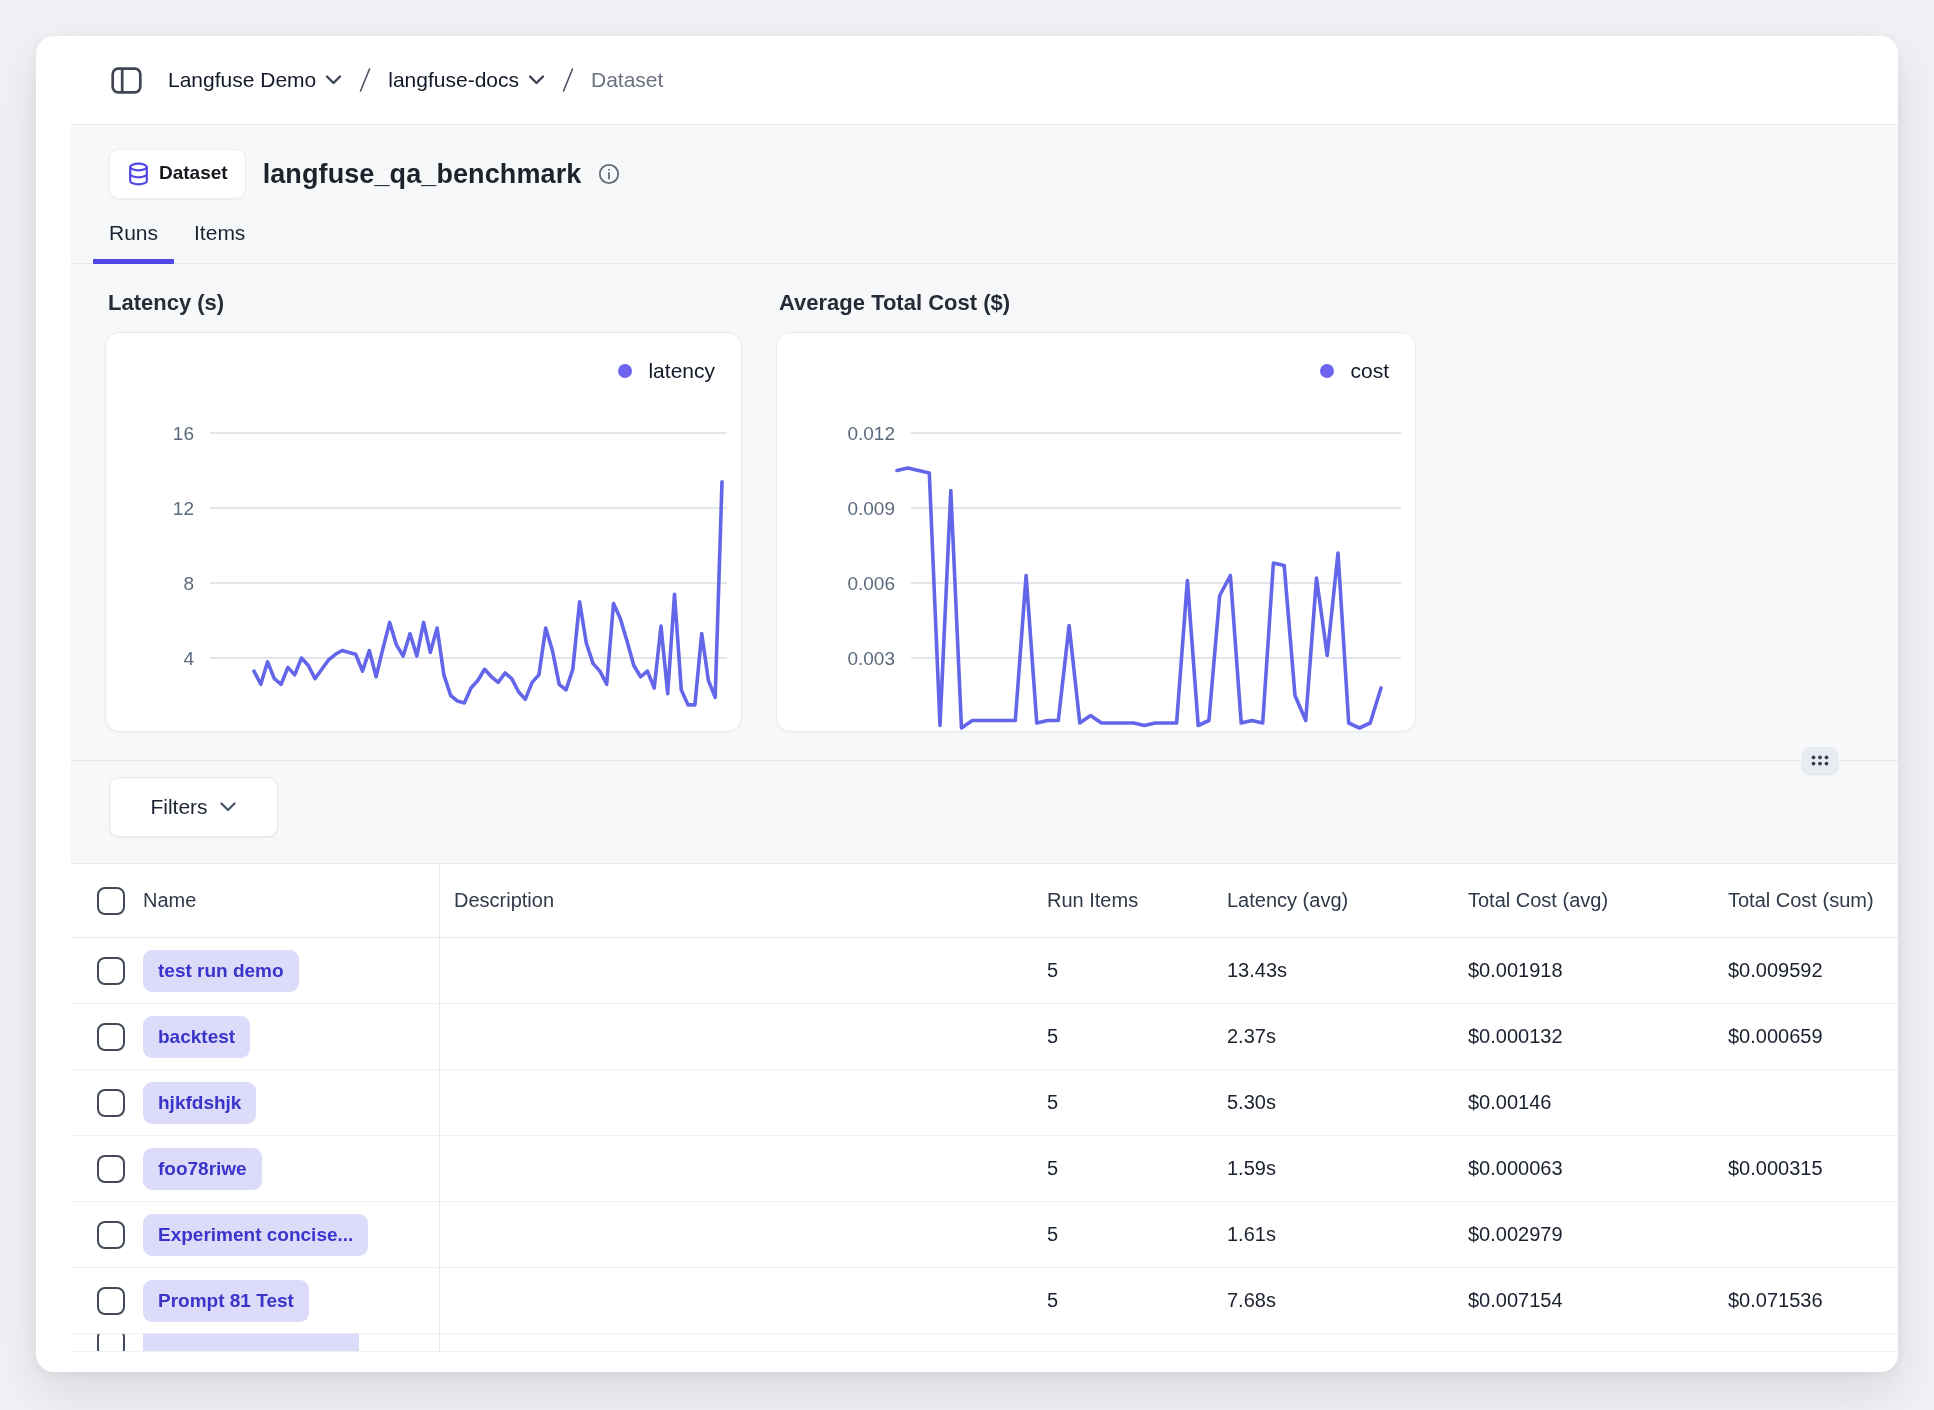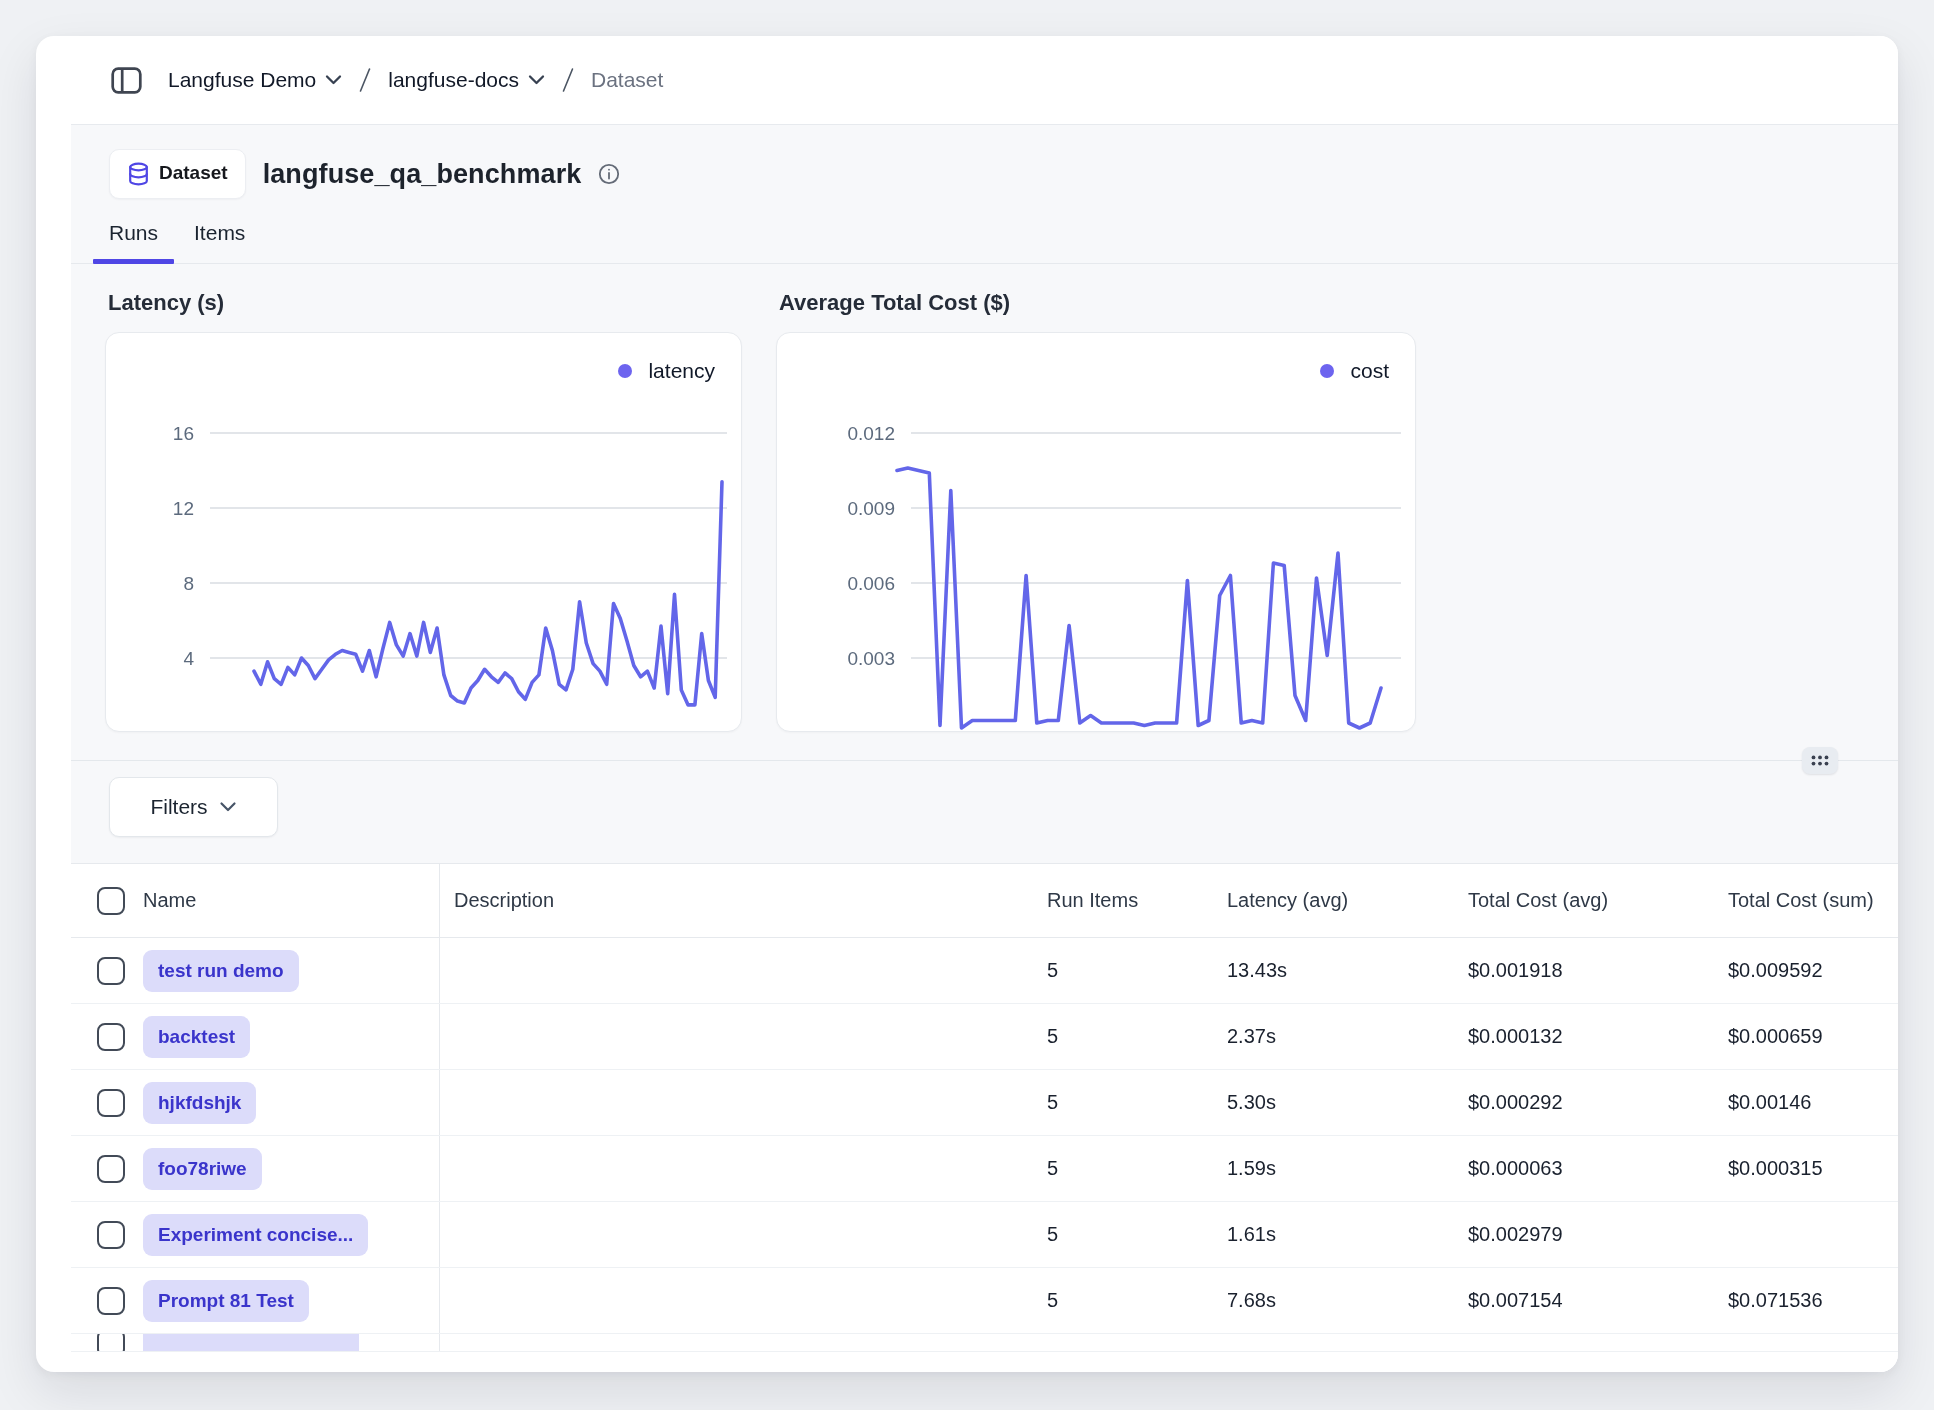--- a/index.html
+++ b/index.html
@@ -282,21 +282,20 @@
   <div class="t-row">
     <div class="cell cell-check">
               <span class="checkbox"></span>
             </div>
     <div class="cell">
               <span class="run-badge">hjkfdshjk</span>
             </div>
     <div class="cell cell-desc"></div>
     <div class="cell">5</div>
     <div class="cell">5.30s</div>
-    <div class="cell">$0.000292</div>
     <div class="cell">$0.00146</div>
   </div>
 
   <div class="t-row">
     <div class="cell cell-check">
               <span class="checkbox"></span>
             </div>
     <div class="cell">
               <span class="run-badge">foo78riwe</span>
             </div>

